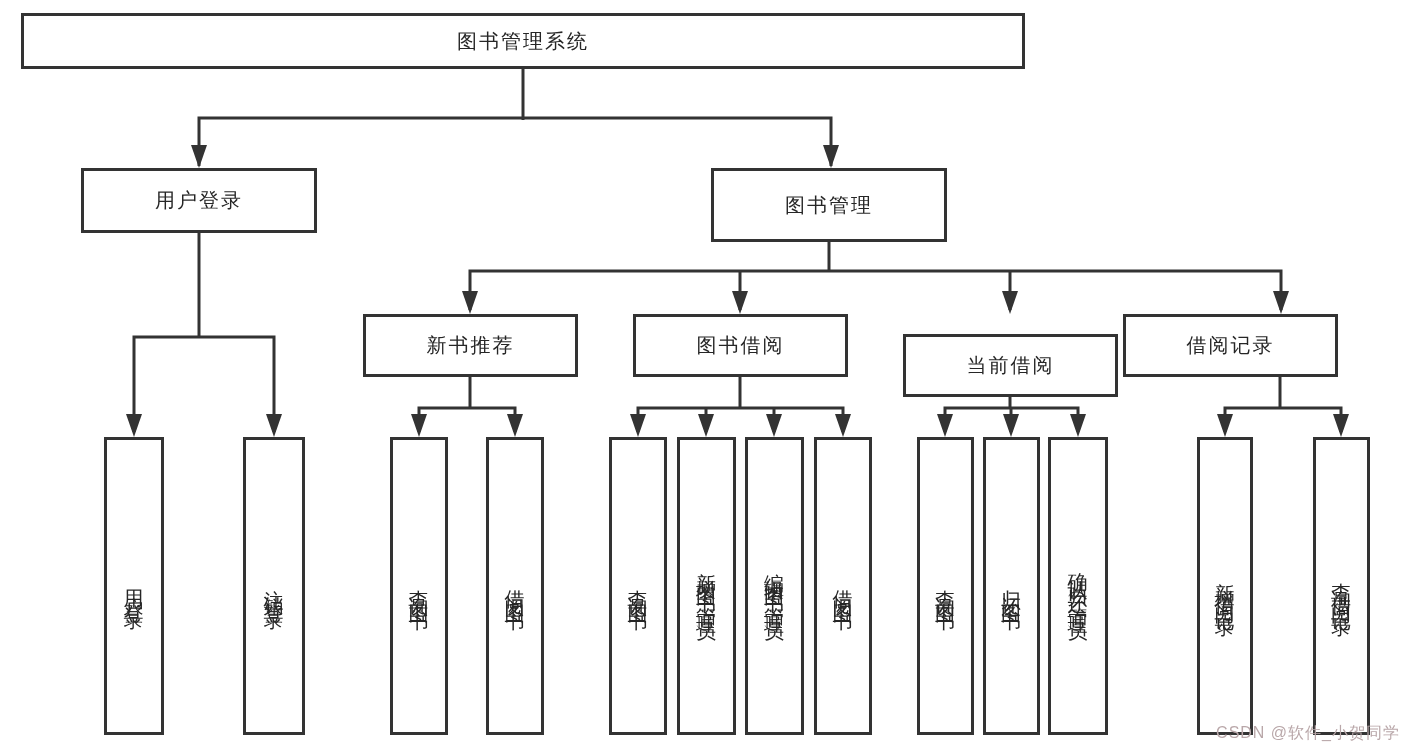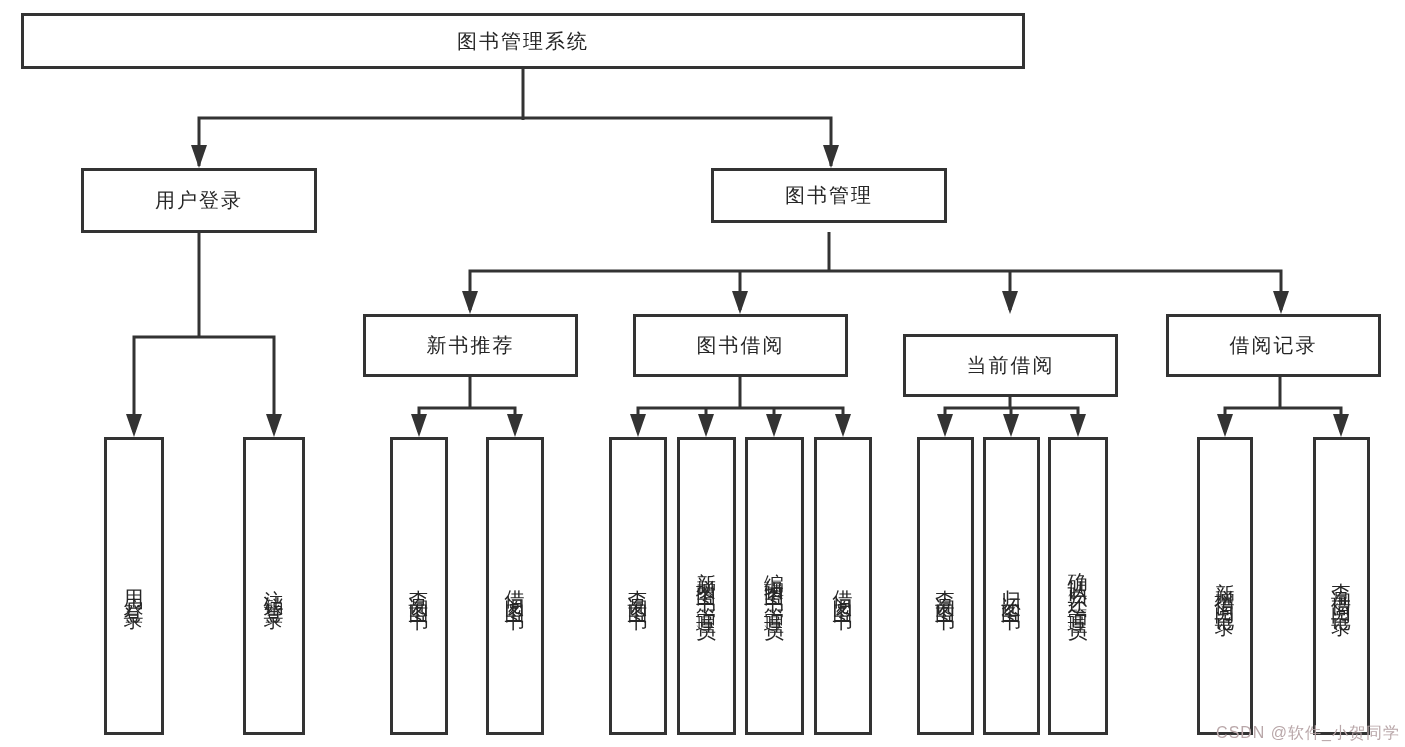--- a/index.html
+++ b/index.html
@@ -89,29 +89,29 @@
 
     <path d="M1280 377 V409"></path>
     <path d="M1225 432 V408 H1341 V432"></path>
     <polygon points="1217,414 1233,414 1225,437"></polygon>
     <polygon points="1333,414 1349,414 1341,437"></polygon>
   </svg>
 
   <div class="box" style="left:21px;top:13px;width:1004px;height:56px;">图书管理系统</div>
 
   <div class="box" style="left:81px;top:168px;width:236px;height:65px;">用户登录</div>
-  <div class="box" style="left:711px;top:168px;width:236px;height:55px;">图书管理</div>
+  <div class="box" style="left:711px;top:168px;width:236px;height:74px;">图书管理</div>
 
   <div class="box v" style="left:104px;top:437px;width:60px;height:298px;">用户登录</div>
   <div class="box v" style="left:243px;top:437px;width:62px;height:298px;">注销登录</div>
 
   <div class="box" style="left:633px;top:314px;width:215px;height:63px;">图书借阅</div>
   <div class="box" style="left:363px;top:314px;width:215px;height:63px;">新书推荐</div>
   <div class="box" style="left:903px;top:314px;width:215px;height:63px;margin-top:20px;">当前借阅</div>
-  <div class="box" style="left:1166px;top:314px;width:215px;height:63px;">借阅记录</div>
+  <div class="box" style="left:1123px;top:314px;width:215px;height:63px;">借阅记录</div>
 
   <div class="box v" style="left:390px;top:437px;width:58px;height:298px;">查询图书</div>
   <div class="box v" style="left:486px;top:437px;width:58px;height:298px;">借阅图书</div>
 
   <div class="box v" style="left:609px;top:437px;width:58px;height:298px;">查询图书</div>
   <div class="box v" style="left:677px;top:437px;width:59px;height:298px;">新增图书（管理员）</div>
   <div class="box v" style="left:745px;top:437px;width:59px;height:298px;">编辑图书（管理员）</div>
   <div class="box v" style="left:814px;top:437px;width:58px;height:298px;">借阅图书</div>
 
   <div class="box v" style="left:917px;top:437px;width:57px;height:298px;">查询图书</div>

